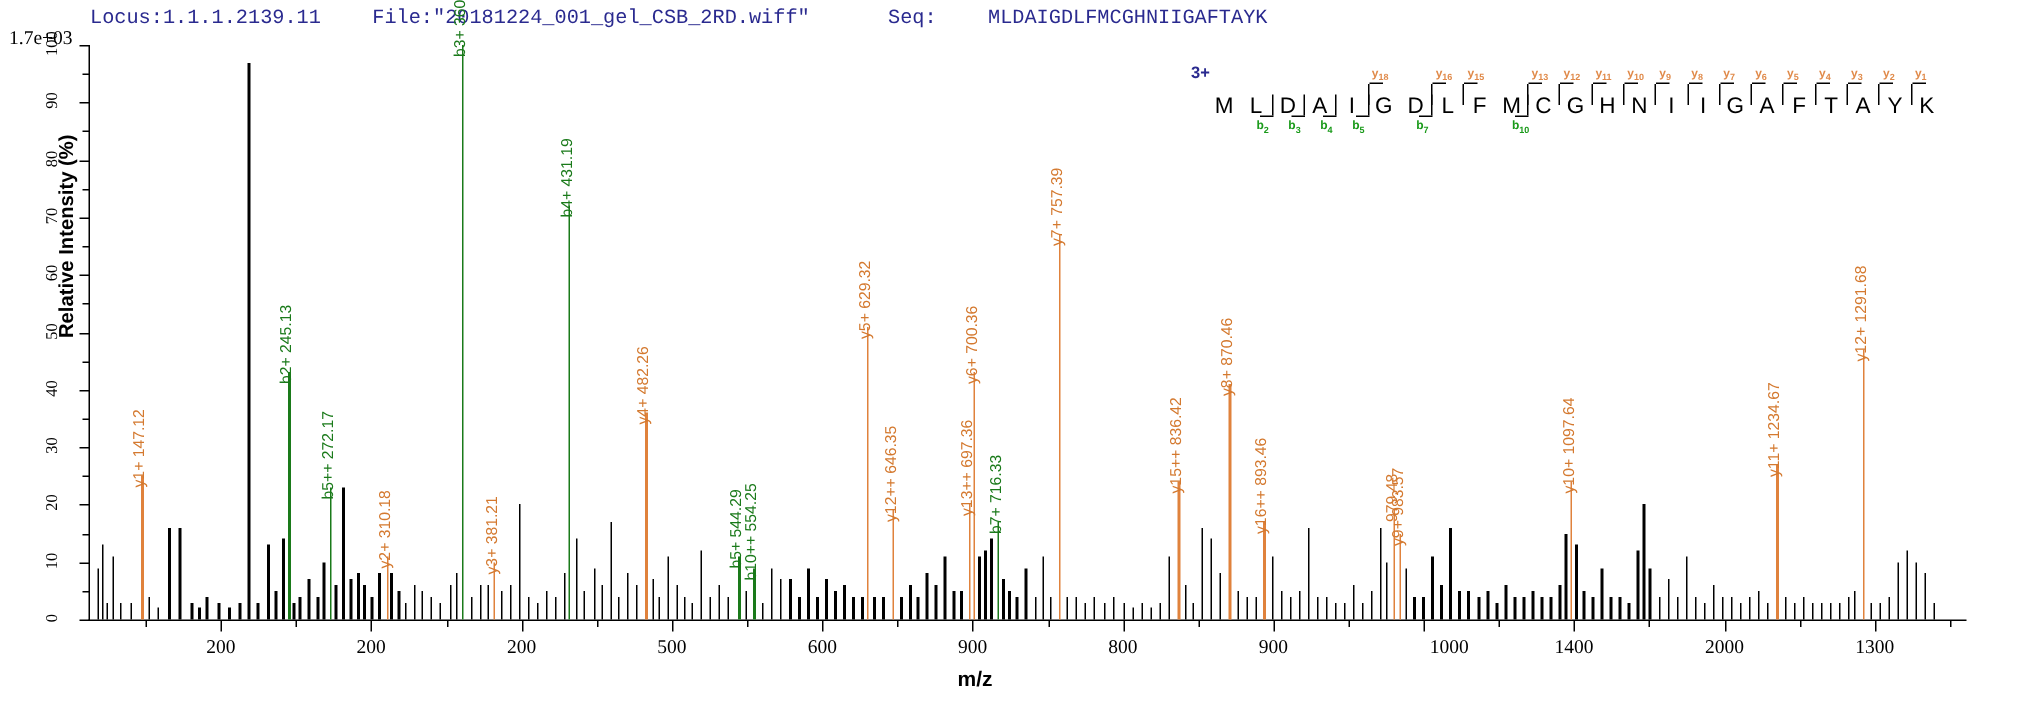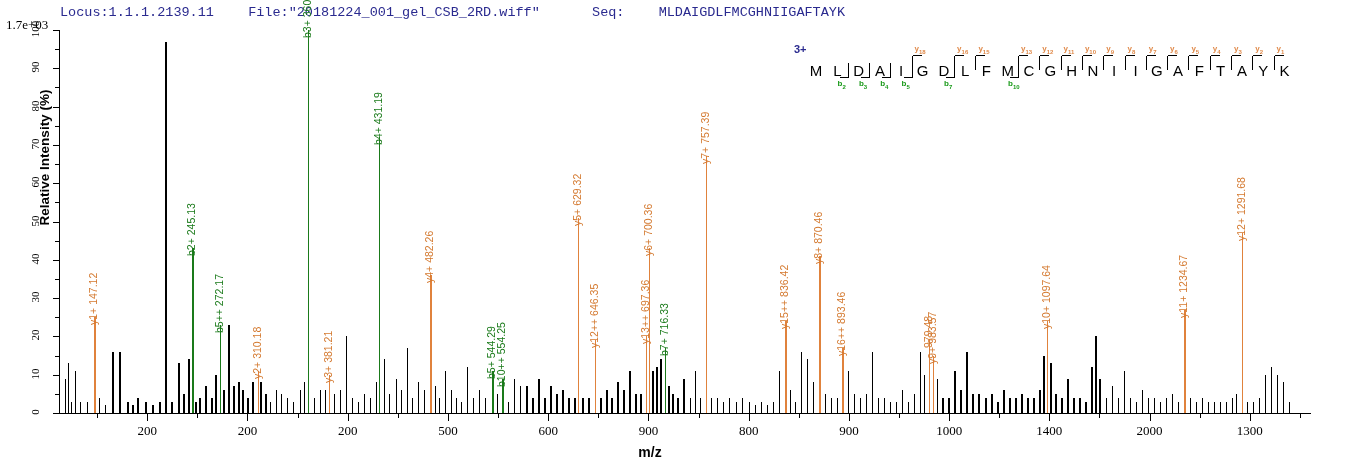--- a/index.html
+++ b/index.html
@@ -121,21 +121,21 @@
       <div class="xlab" style="left: 447.931px;">500</div>
       <div class="xtick" style="left: 548.172px;"></div>
       <div class="xlab" style="left: 548.172px;">600</div>
       <div class="xtick" style="left: 648.412px;"></div>
       <div class="xlab" style="left: 648.412px;">900</div>
       <div class="xtick" style="left: 748.653px;"></div>
       <div class="xlab" style="left: 748.653px;">800</div>
       <div class="xtick" style="left: 848.893px;"></div>
       <div class="xlab" style="left: 848.893px;">900</div>
       <div class="xtick" style="left: 949.134px;"></div>
-      <div class="xlab" style="left: 949.134px;">1000</div>
+      <div class="xlab" style="left: 949.134px; text-align: right;">1000</div>
       <div class="xtick" style="left: 1049.37px;"></div>
       <div class="xlab" style="left: 1049.37px;">1400</div>
       <div class="xtick" style="left: 1149.62px;"></div>
       <div class="xlab" style="left: 1149.62px;">2000</div>
       <div class="xtick" style="left: 1249.86px;"></div>
       <div class="xlab" style="left: 1249.86px;">1300</div>
       <div class="xtick minor" style="left: 97.089px;"></div>
       <div class="xtick minor" style="left: 197.33px;"></div>
       <div class="xtick minor" style="left: 297.57px;"></div>
       <div class="xtick minor" style="left: 397.811px;"></div>

